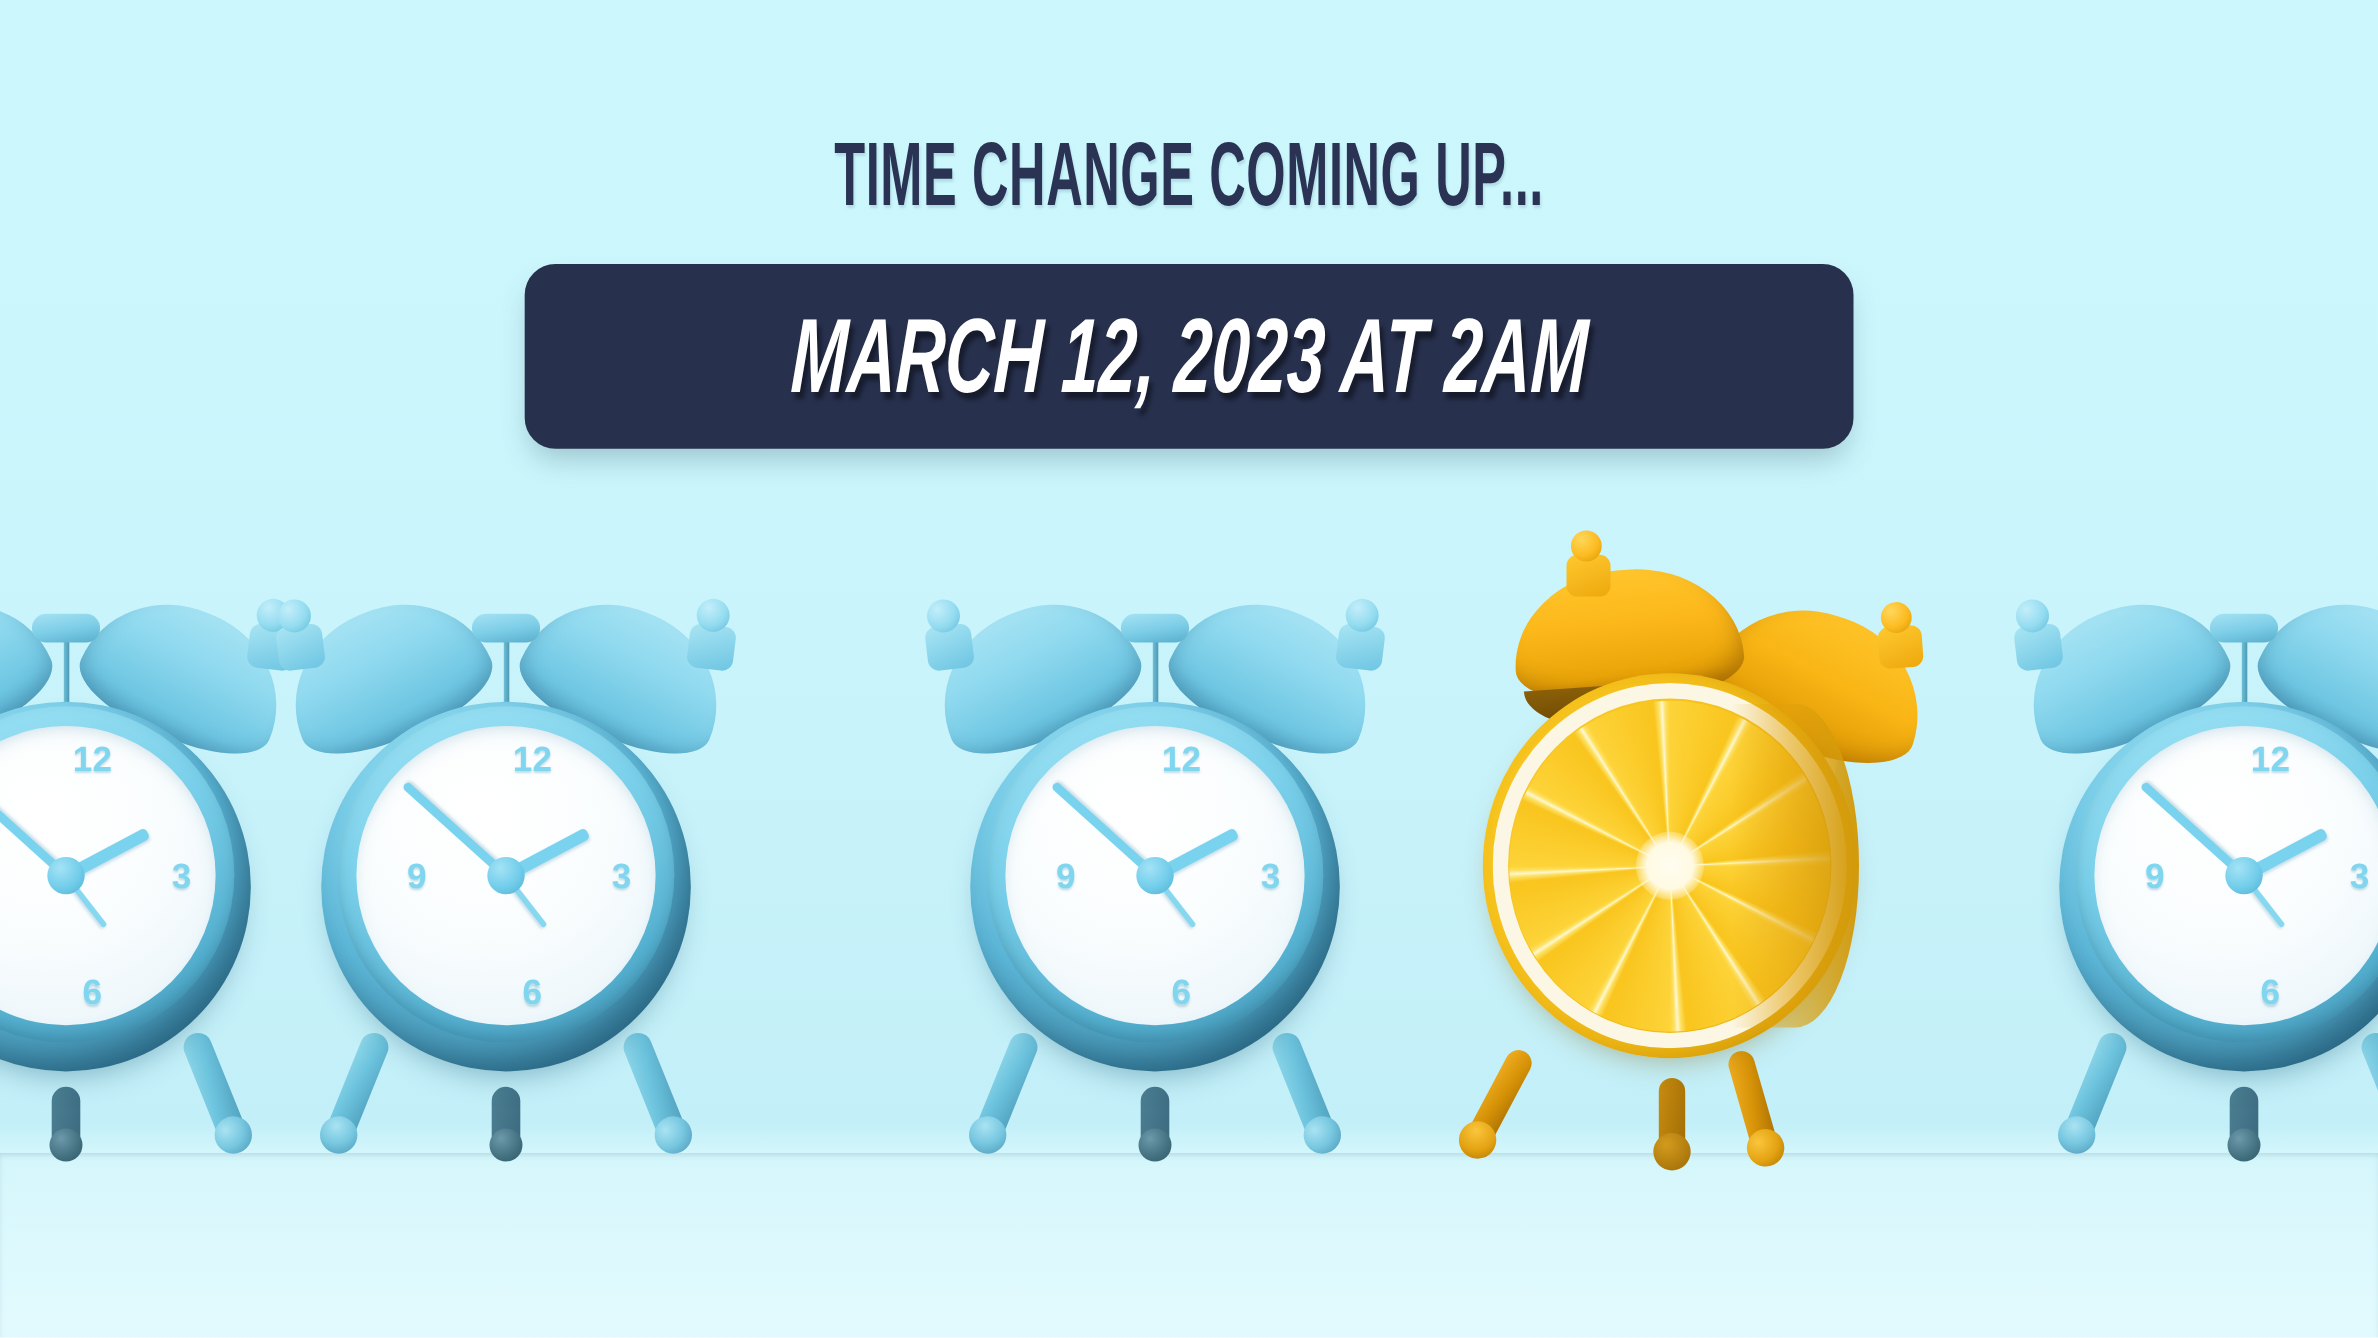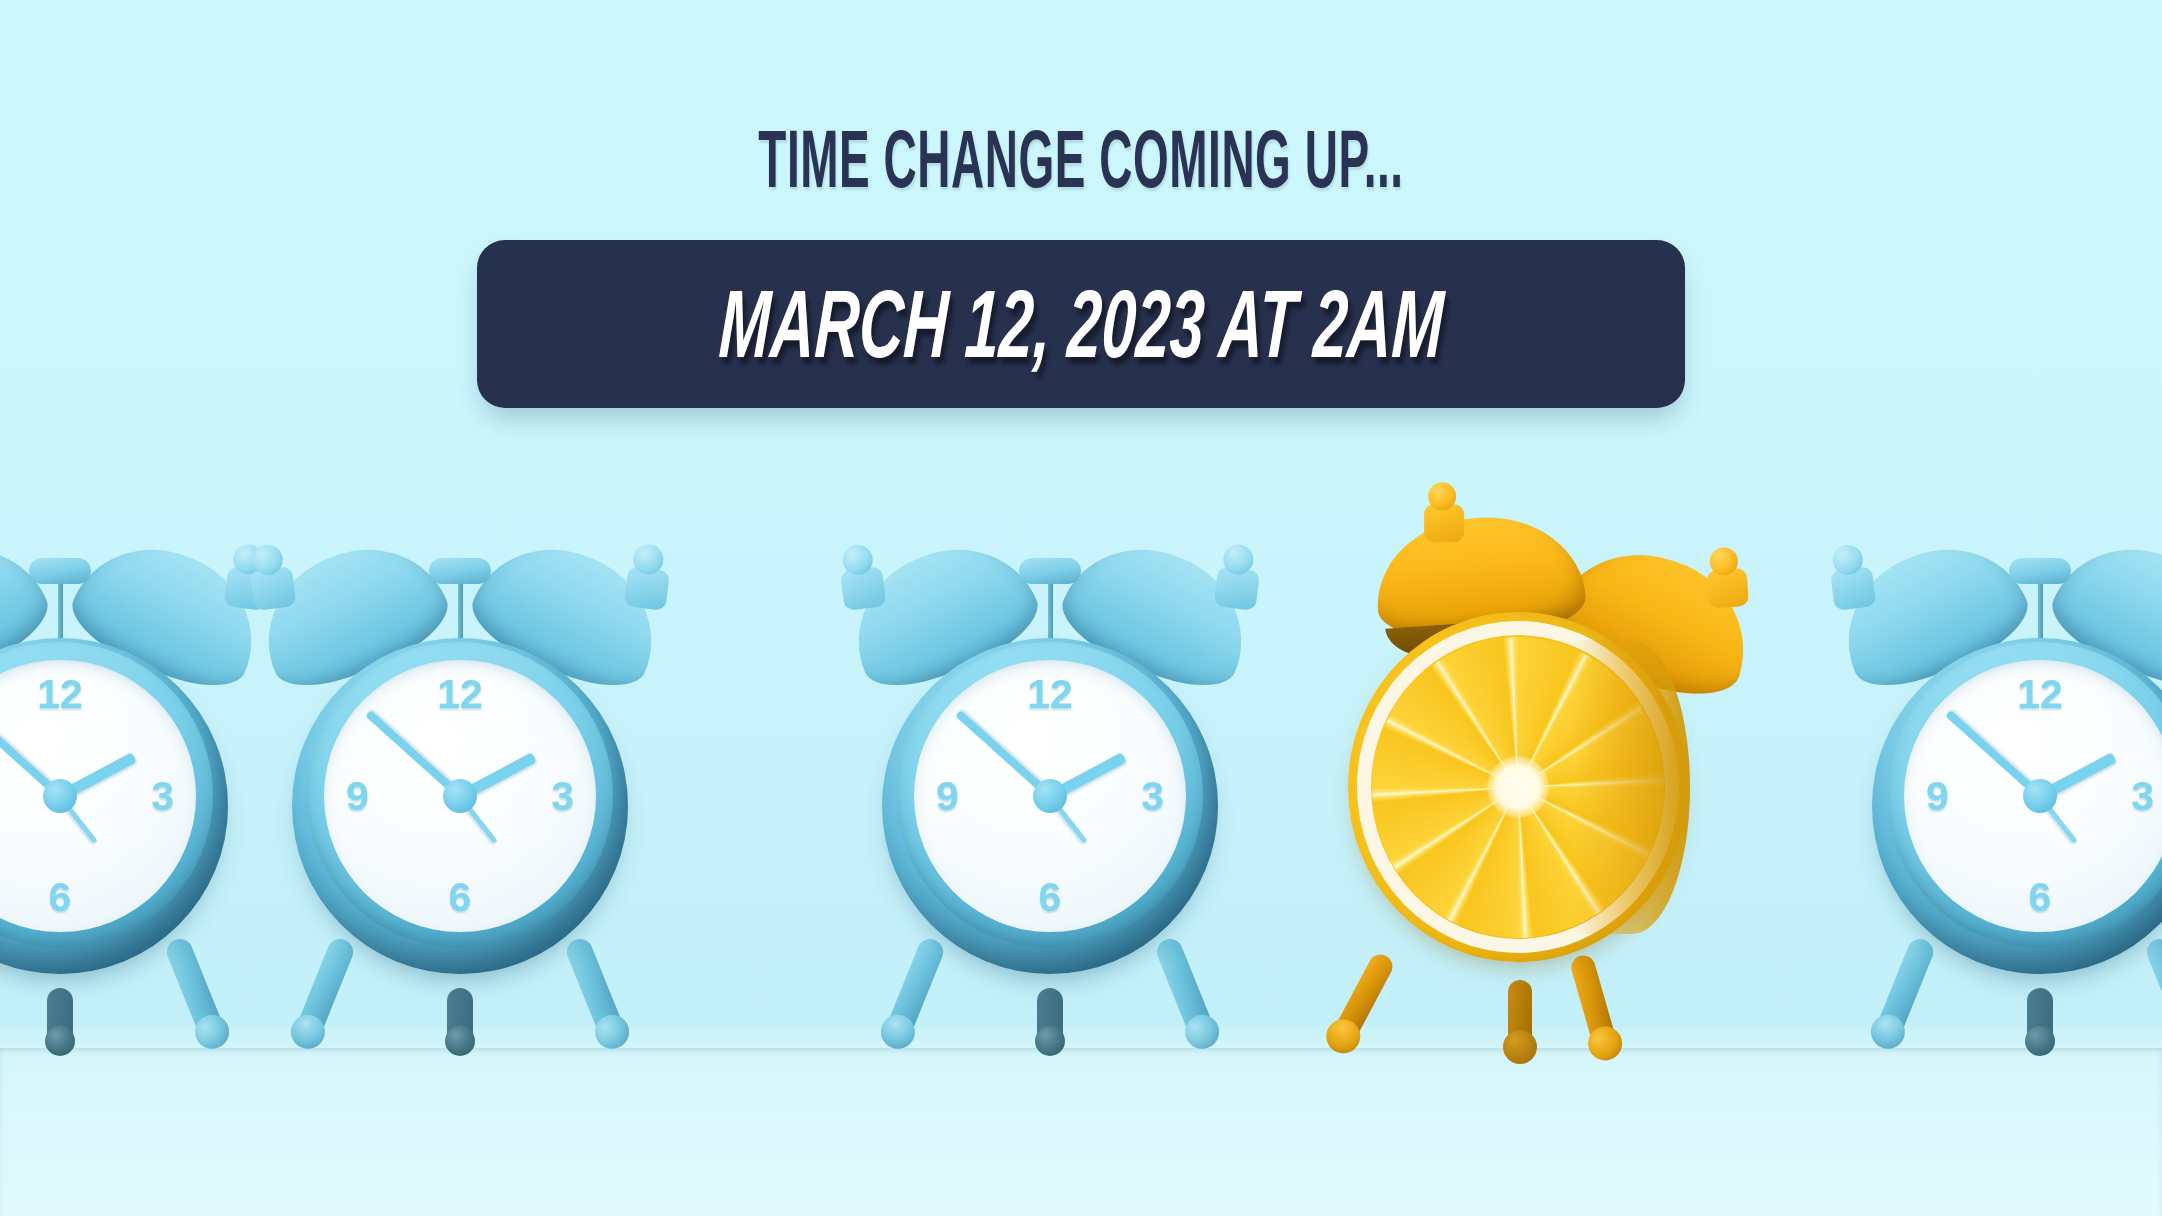--- a/index.html
+++ b/index.html
@@ -215,24 +215,25 @@
     height: 272px;
     margin-left: -136px;
     border-radius: 50%;
     background: radial-gradient(circle at 42% 30%, #ffffff 0%, #fafdfe 44%, #eef7fb 78%, #e2f1f7 100%);
     box-shadow: inset 0 6px 16px -6px rgba(90,150,175,0.35);
   }
   .numeral {
     position: absolute;
     color: #80d6ee;
     font-weight: 700;
-    font-size: 41px;
+    font-size: 32px;
     line-height: 1;
     text-shadow: 0 2px 2px rgba(120,180,200,0.45);
     user-select: none;
+    margin-left: 24px;
   }
   .numeral.n12 { left: 50%; top: 14px;  transform: translateX(-50%); }
   .numeral.n3  { right: 22px; top: 50%; transform: translateY(-50%); }
   .numeral.n6  { left: 50%; bottom: 14px; transform: translateX(-50%); }
   .numeral.n9  { left: 22px; top: 50%;  transform: translateY(-50%); }
 
   .hand {
     position: absolute;
     left: 50%;
     top: 50%;

